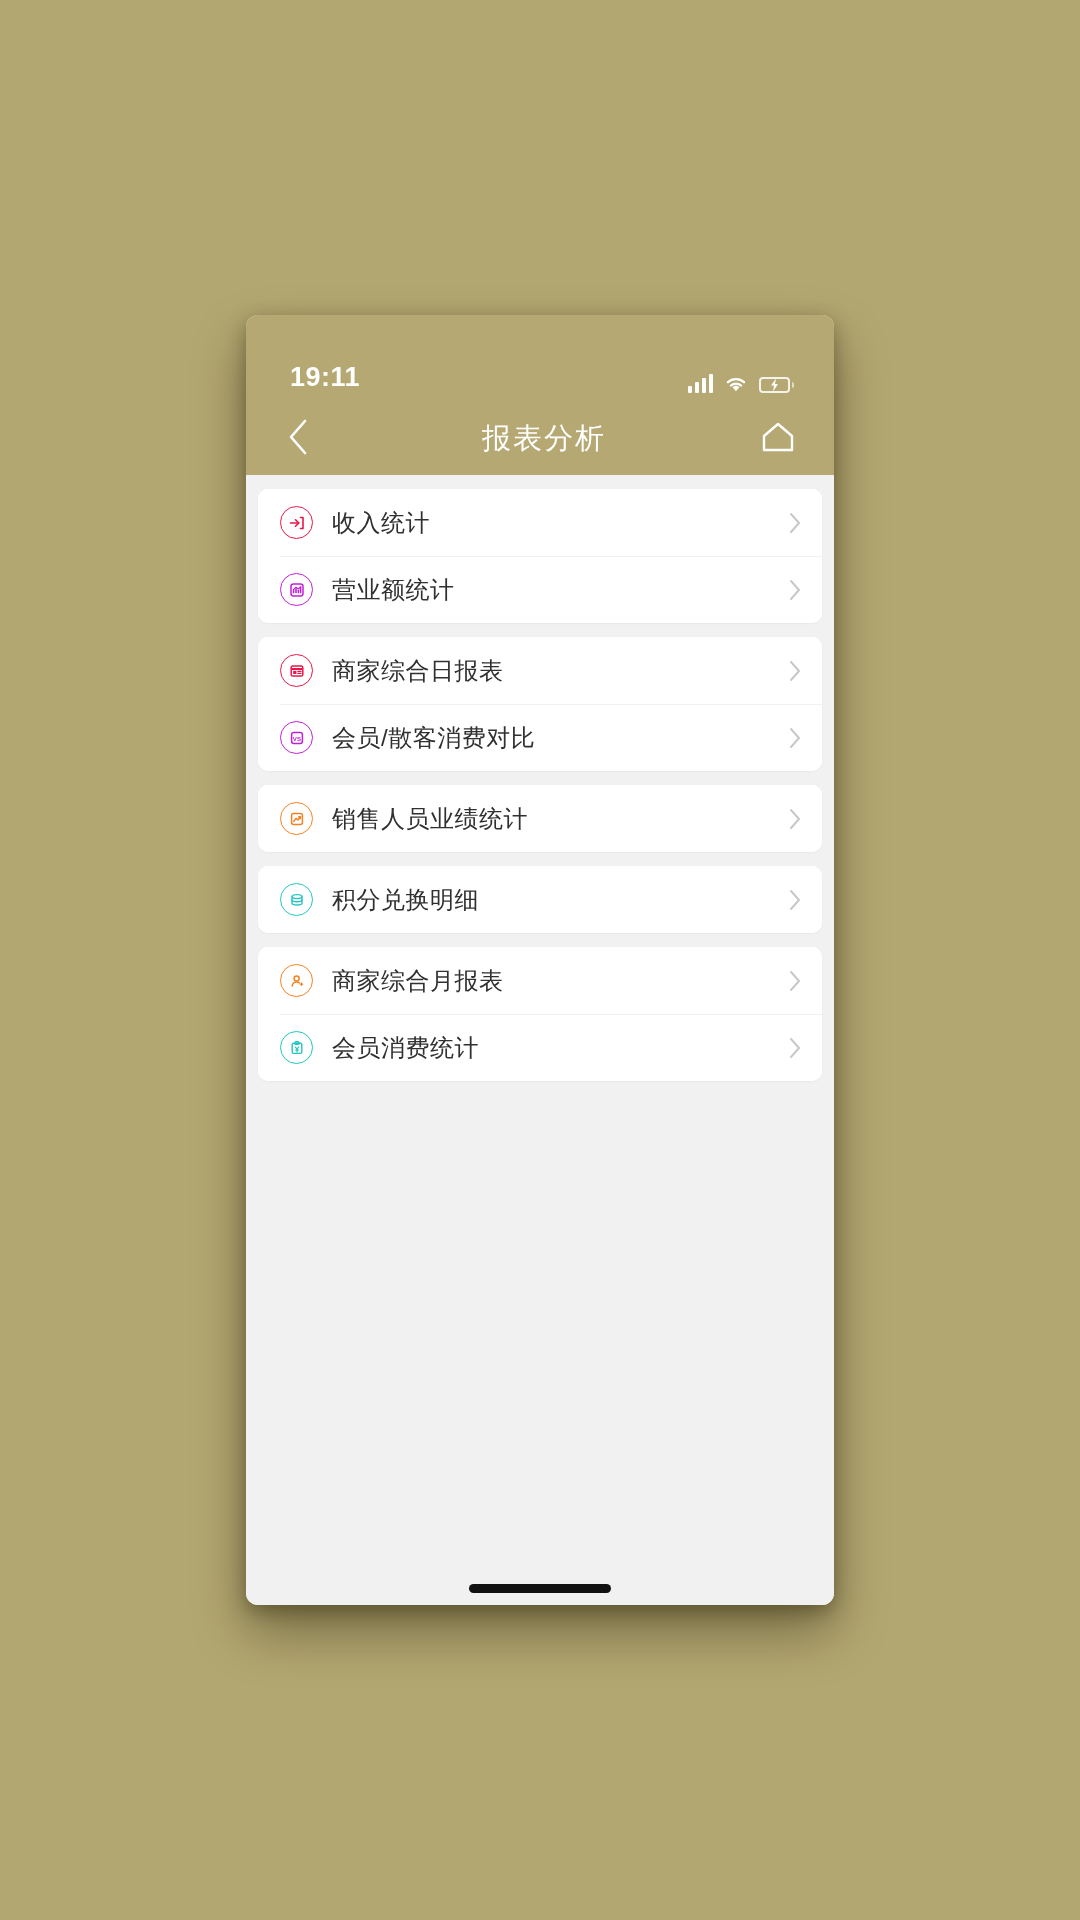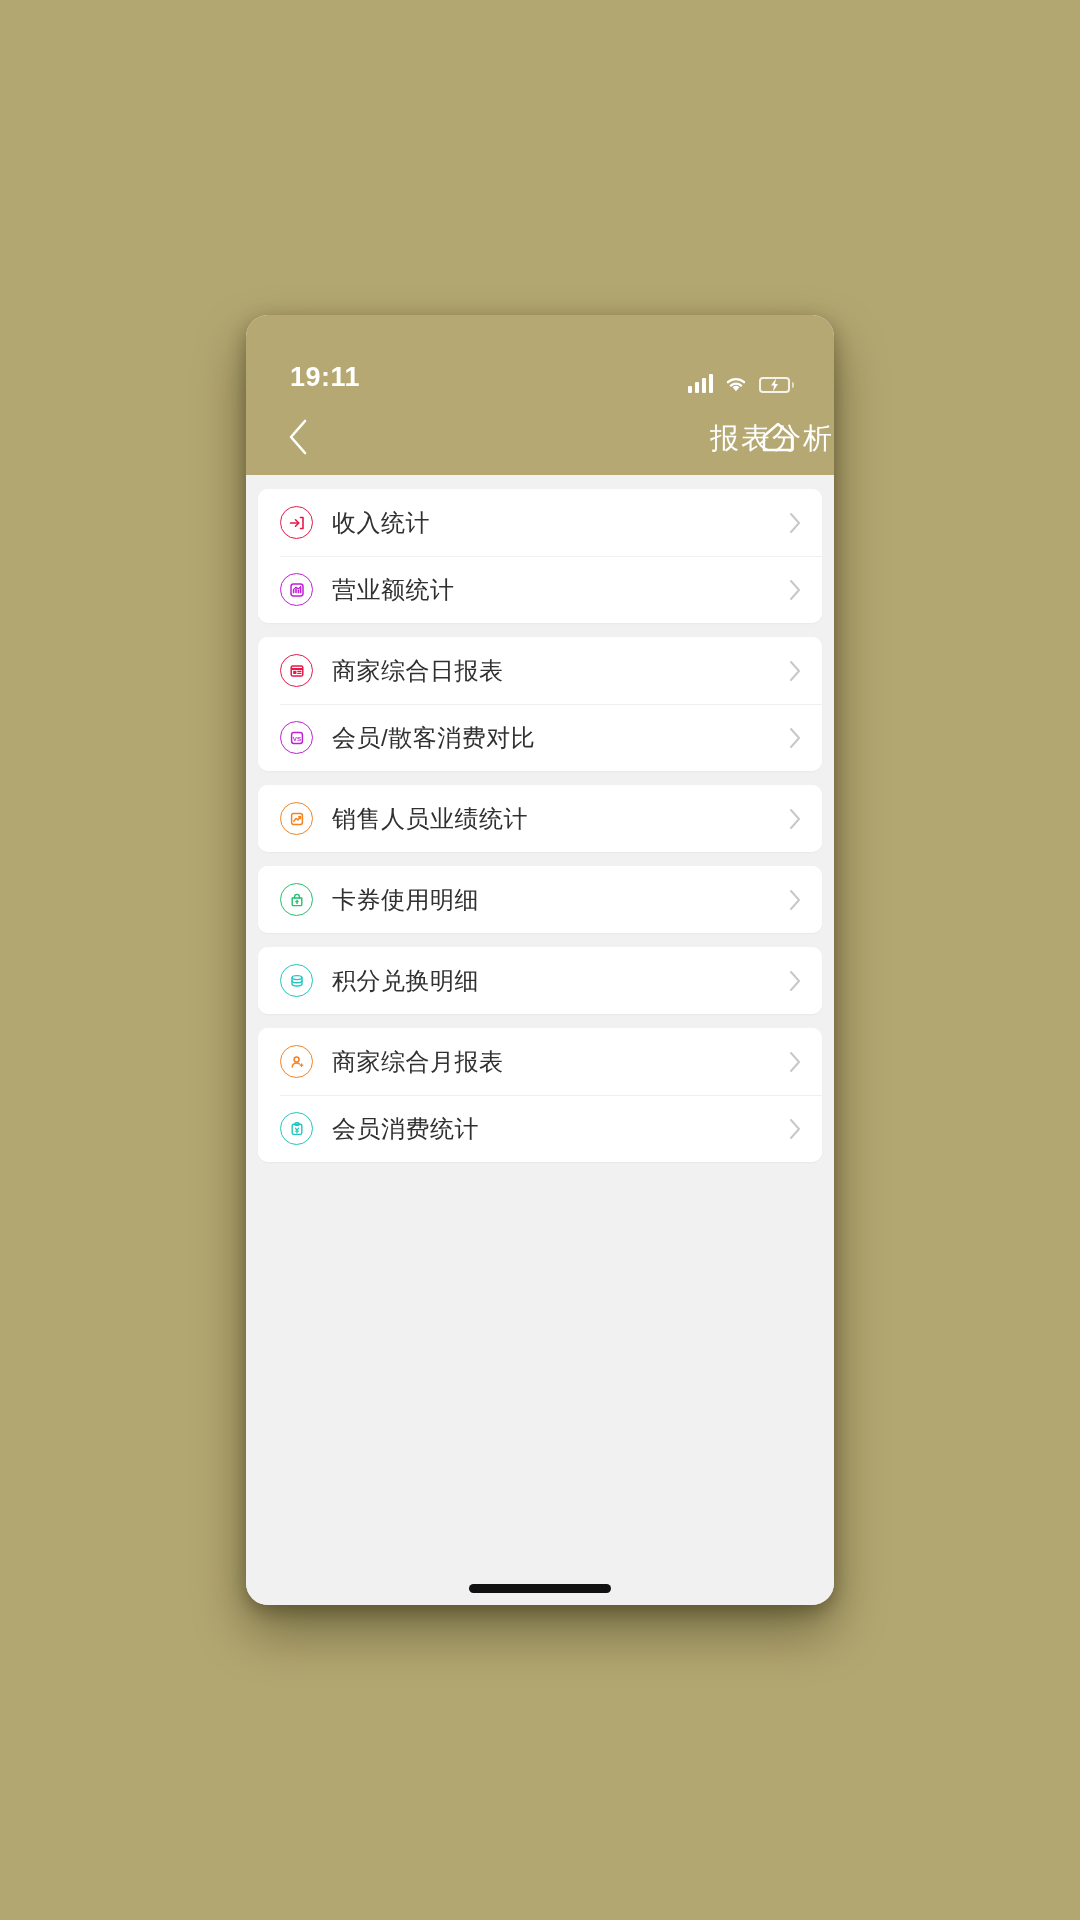--- a/index.html
+++ b/index.html
@@ -9,21 +9,21 @@
     overflow:hidden;
   }
   body {
     background:#b3a771;
     display:flex; align-items:center; justify-content:center;
   }
   
   #phone-frame {
     position:relative;
     width:588px; height:1290px;
-    border-radius:22px;
+    border-radius:12px;
     background:#f4f4f4;
     box-shadow:0 26px 52px rgba(40,34,10,.46), 0 6px 18px rgba(40,34,10,.35);
     overflow:hidden;
     display:flex; flex-direction:column;
   }
   
   #status-bar {
     height:88px;
     background:#b5a872;
     display:flex; align-items:flex-end; justify-content:space-between;
@@ -52,21 +52,21 @@
     border-radius:0 2px 2px 0; margin-left:1.5px;
   }
   .bolt { position:absolute; left:50%; top:50%; transform:translate(-50%,-50%); }
   
   #nav-bar {
     height:72px; background:#b5a872;
     display:flex; align-items:center; justify-content:space-between;
     padding:0 30px 0 26px; flex:none;
   }
   #nav-title {
-    position:absolute; left:8px; right:0; text-align:right;
+    position:absolute; left:8px; right:0; text-align:center;
     color:#ffffff; font-size:29px; font-weight:400; letter-spacing:2px;
     pointer-events:none;
   }
   .nav-btn {
     width:52px; height:52px; display:flex; align-items:center; justify-content:center;
     z-index:2; cursor:pointer;
   }
   
   #list-scroll {
     flex:1; background:#f1f1f1; overflow:hidden;
@@ -243,37 +243,20 @@
         </span>
         <span class="row-label">销售人员业绩统计</span>
         <span class="chevron">
           <svg width="13" height="22" viewBox="0 0 13 22">
               <path d="M2 2l8 9-8 9" stroke="currentColor" stroke-width="2" fill="none" stroke-linecap="round" stroke-linejoin="round"></path>
             </svg>
         </span>
       </div>
     </div>
 
-    <div class="card">
-      <div class="row">
-        <span class="row-icon" style="color:#23c16b">
-          <svg width="18" height="18" viewBox="0 0 18 18" fill="none" stroke="currentColor" stroke-width="1.4" stroke-linejoin="round" stroke-linecap="round">
-            <path d="M4.2 7h9.6v6.4a1.2 1.2 0 0 1-1.2 1.2H5.4a1.2 1.2 0 0 1-1.2-1.2z"></path>
-            <path d="M6.6 7V5.8a2.4 2.4 0 0 1 4.8 0V7"></path>
-            <path d="M9 9.2v3.2M7.8 10.6h2.4"></path>
-          </svg>
-        </span>
-        <span class="row-label">卡券使用明细</span>
-        <span class="chevron">
-          <svg width="13" height="22" viewBox="0 0 13 22">
-              <path d="M2 2l8 9-8 9" stroke="currentColor" stroke-width="2" fill="none" stroke-linecap="round" stroke-linejoin="round"></path>
-            </svg>
-        </span>
-      </div>
-    </div>
 
     <div class="card">
       <div class="row">
         <span class="row-icon" style="color:#21c6c0">
           <svg width="18" height="18" viewBox="0 0 18 18" fill="none" stroke="currentColor" stroke-width="1.4" stroke-linejoin="round">
             <ellipse cx="9" cy="5.6" rx="5" ry="2"></ellipse>
             <path d="M4 5.6v3.2c0 1.1 2.24 2 5 2s5-.9 5-2V5.6"></path>
             <path d="M4 8.8v3.2c0 1.1 2.24 2 5 2s5-.9 5-2V8.8"></path>
           </svg>
         </span>

